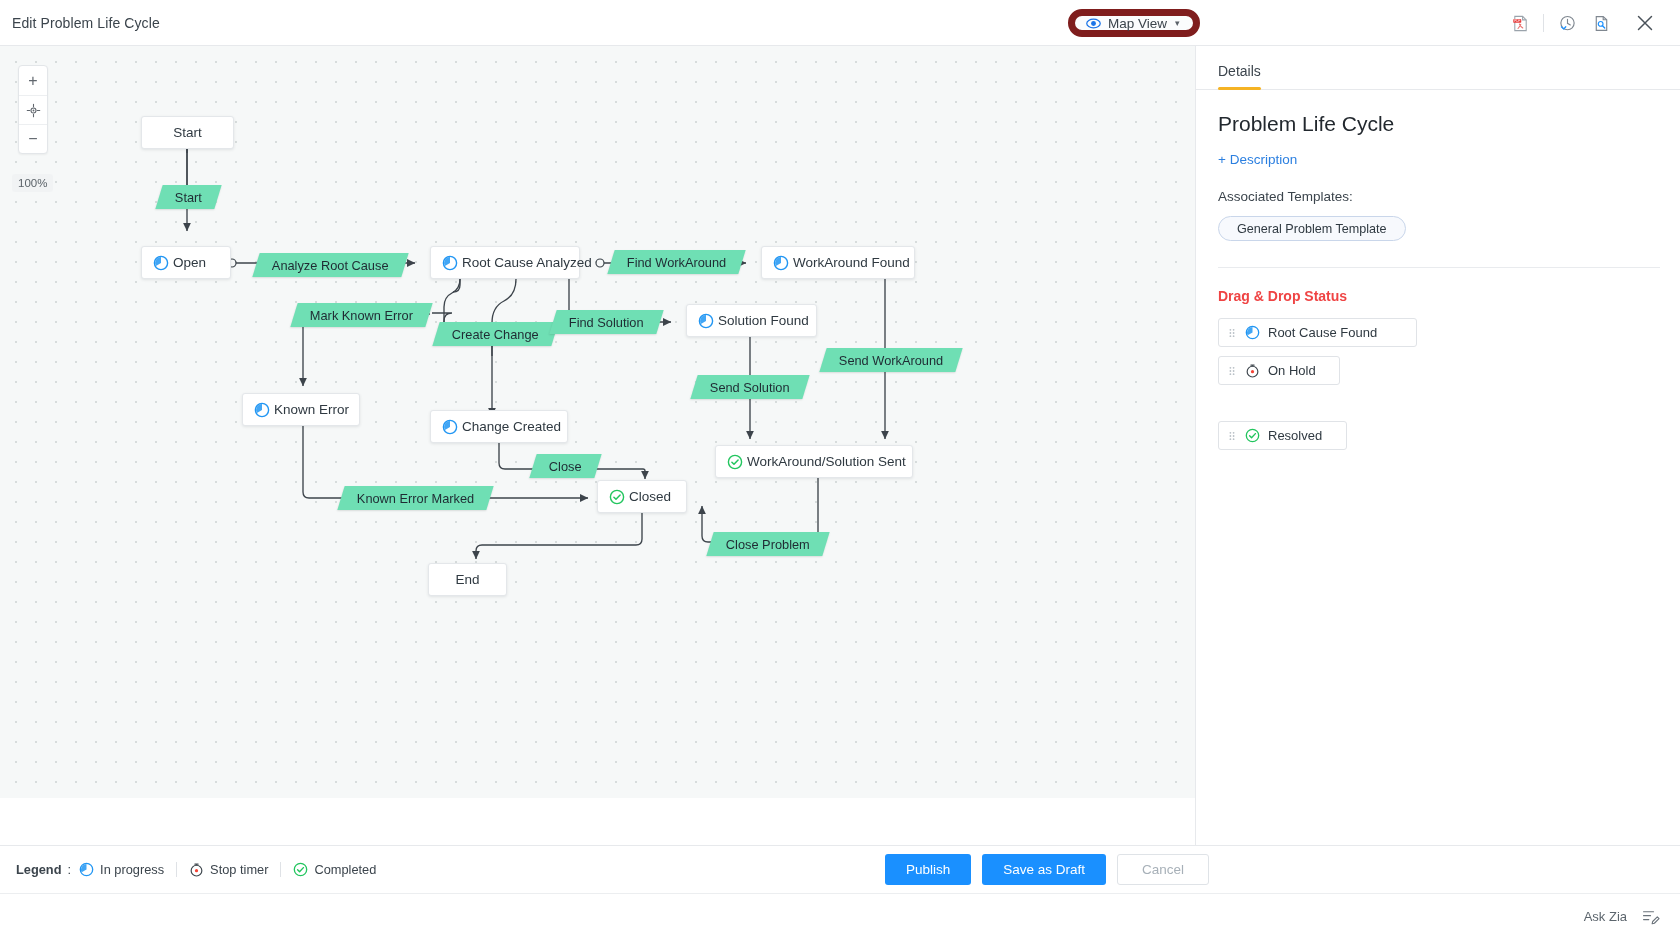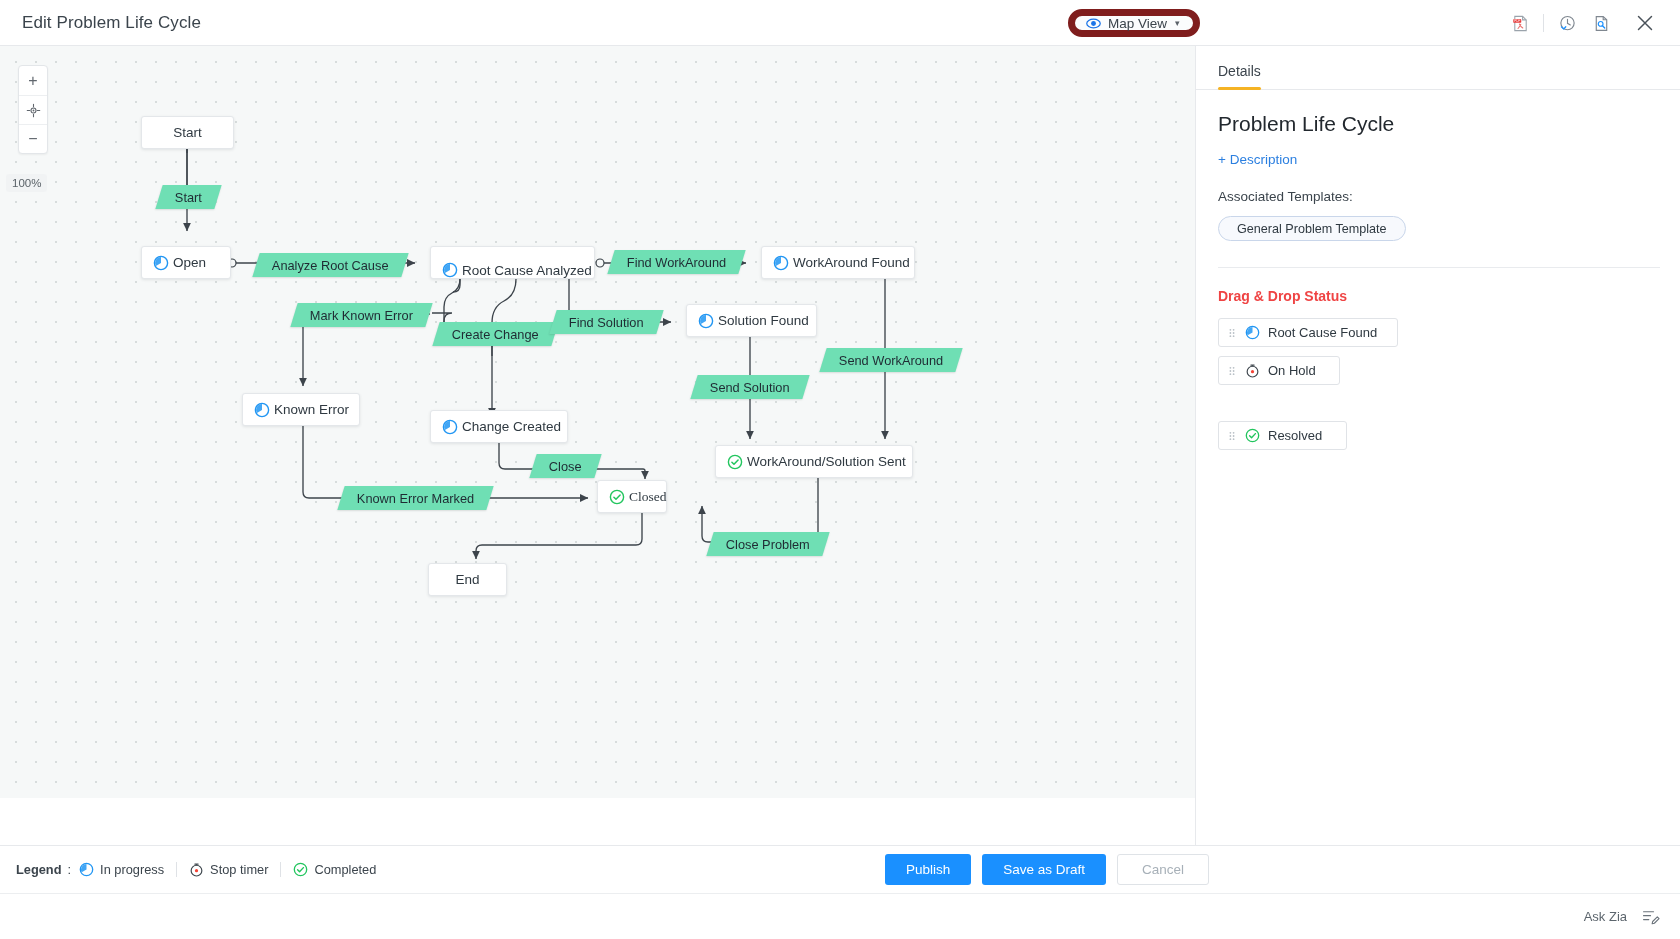--- a/index.html
+++ b/index.html
@@ -12,21 +12,21 @@
   }
   #app { position:relative; width:1680px; height:939px; }
 
   
   .header {
     position:absolute; top:0; left:0; width:1680px; height:46px;
     background:#ffffff; border-bottom:1px solid #e7e9ec;
     display:flex; align-items:center;
   }
   .header-title {
-    margin-left:22px; font-size:17px; color:#3b444c; font-weight:400; letter-spacing:.1px;
+    margin-left:12px; font-size:14px; color:#3b444c; font-weight:400; letter-spacing:.1px;
   }
   .mapview-btn {
     position:absolute; left:1068px; top:9px;
     height:28px; padding:0 13px 0 11px;
     display:flex; align-items:center; gap:7px;
     border:7px solid #7f1d1d; border-radius:15px; background:#fbfcfd;
     font-size:13.5px; color:#3b444c; cursor:pointer;
   }
   .eye-ico { width:15px; height:15px; display:block; }
   .caret { font-size:9px; color:#5a6169; margin-left:1px; }
@@ -49,21 +49,21 @@
   
   .zoomctl {
     position:absolute; left:18px; top:19px; width:30px;
     background:#ffffff; border:1px solid #e3e6e9; border-radius:4px;
     box-shadow:0 1px 2px rgba(0,0,0,.05);
   }
   .zbtn { height:29px; display:flex; align-items:center; justify-content:center;
           font-size:16px; color:#60666d; cursor:pointer; }
   .zbtn + .zbtn { border-top:1px solid #edeff1; }
   .zoomlabel {
-    position:absolute; left:6px; top:128px;
+    position:absolute; left:12px; top:128px;
     background:#f1f3f4; color:#5b6369; font-size:11.5px;
     padding:3px 6px; border-radius:3px;
   }
 
   
   .node {
     position:absolute; background:#ffffff; border:1px solid #e4e7ea; border-radius:3px;
     box-shadow:0 1px 3px rgba(25,35,45,.10);
     display:flex; align-items:center; height:33px;
     font-size:13.5px; color:#2f3941; white-space:nowrap;
@@ -271,21 +271,21 @@
         <div class="node plain" style="left: 141px; top: 70px; width: 93px;">
           <span class="nlabel">Start</span>
         </div>
         <div class="node with-ico" style="left: 141px; top: 200px; width: 90px;">
           <span class="sico"><svg viewBox="0 0 16 16" width="16" height="16">
               <circle cx="8" cy="8" r="6.6" fill="#fff" stroke="#2196f3" stroke-width="1.4"></circle>
               <path d="M8 8 V2.1 A5.9 5.9 0 0 0 2.9 11 Z" fill="#2196f3" opacity=".85"></path>
             </svg></span>
           <span class="nlabel">Open</span>
         </div>
-        <div class="node with-ico" style="left: 430px; top: 200px; width: 165px; align-items: flex-end;">
+        <div class="node with-ico" style="left: 430px; top: 200px; width: 150px;">
           <span class="sico"><svg viewBox="0 0 16 16" width="16" height="16">
               <circle cx="8" cy="8" r="6.6" fill="#fff" stroke="#2196f3" stroke-width="1.4"></circle>
               <path d="M8 8 V2.1 A5.9 5.9 0 0 0 2.9 11 Z" fill="#2196f3" opacity=".85"></path>
             </svg></span>
           <span class="nlabel">Root Cause Analyzed</span>
         </div>
         <div class="node with-ico" style="left: 761px; top: 200px; width: 154px;">
           <span class="sico"><svg viewBox="0 0 16 16" width="16" height="16">
               <circle cx="8" cy="8" r="6.6" fill="#fff" stroke="#2196f3" stroke-width="1.4"></circle>
               <path d="M8 8 V2.1 A5.9 5.9 0 0 0 2.9 11 Z" fill="#2196f3" opacity=".85"></path>
@@ -313,21 +313,21 @@
             </svg></span>
           <span class="nlabel">Change Created</span>
         </div>
         <div class="node with-ico" style="left: 715px; top: 399px; width: 198px;">
           <span class="sico"><svg viewBox="0 0 16 16" width="16" height="16">
               <circle cx="8" cy="8" r="6.6" fill="#fff" stroke="#22c55e" stroke-width="1.4"></circle>
               <path d="M4.9 8.2l2.1 2.1 4.1-4.3" fill="none" stroke="#22c55e" stroke-width="1.5" stroke-linecap="round" stroke-linejoin="round"></path>
             </svg></span>
           <span class="nlabel">WorkAround/Solution Sent</span>
         </div>
-        <div class="node with-ico" style="left: 597px; top: 434px; width: 70px; font-family: Liberation Serif, serif;">
+        <div class="node with-ico" style="left: 597px; top: 434px; width: 90px;">
           <span class="sico"><svg viewBox="0 0 16 16" width="16" height="16">
               <circle cx="8" cy="8" r="6.6" fill="#fff" stroke="#22c55e" stroke-width="1.4"></circle>
               <path d="M4.9 8.2l2.1 2.1 4.1-4.3" fill="none" stroke="#22c55e" stroke-width="1.5" stroke-linecap="round" stroke-linejoin="round"></path>
             </svg></span>
           <span class="nlabel">Closed</span>
         </div>
         <div class="node plain" style="left: 428px; top: 517px; width: 79px;">
           <span class="nlabel">End</span>
         </div>
         <div class="chip" style="left: 159px; top: 139px;">
@@ -372,21 +372,21 @@
       <div class="tab active">Details</div>
     </div>
     <div class="panel-body">
       <div class="panel-h1">Problem Life Cycle</div>
       <div class="desc-link">+ Description</div>
       <div class="assoc-label">Associated Templates:</div>
       <div class="tpl-pill">General Problem Template</div>
       <div class="panel-sep" style="width:442px;margin-top:26px;"></div>
       <div class="dd-title">Drag &amp; Drop Status</div>
       <div id="status-list">
-          <div class="dd-item" style="width: 180px;">
+          <div class="dd-item" style="width: 199px;">
             <span class="grip">
        <svg viewBox="0 0 10 14" width="8" height="12">
          <g fill="#b9c0c6">
            <circle cx="3" cy="3" r="1.1"></circle>
                   <circle cx="7" cy="3" r="1.1"></circle>
            <circle cx="3" cy="7" r="1.1"></circle>
                   <circle cx="7" cy="7" r="1.1"></circle>
            <circle cx="3" cy="11" r="1.1"></circle>
                   <circle cx="7" cy="11" r="1.1"></circle>
          </g>

